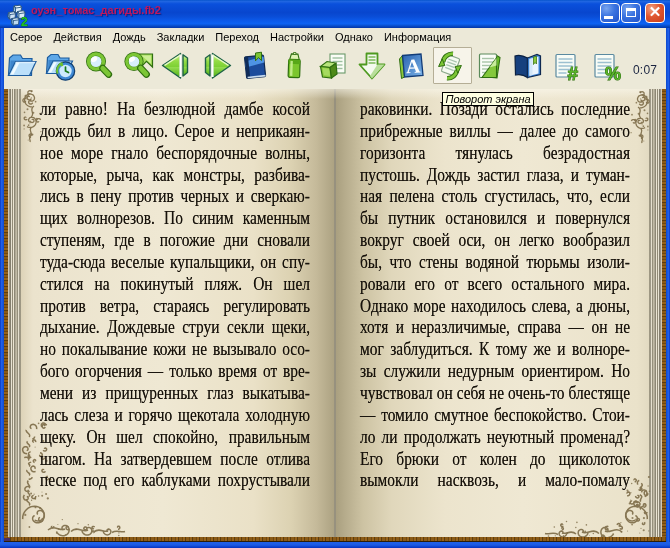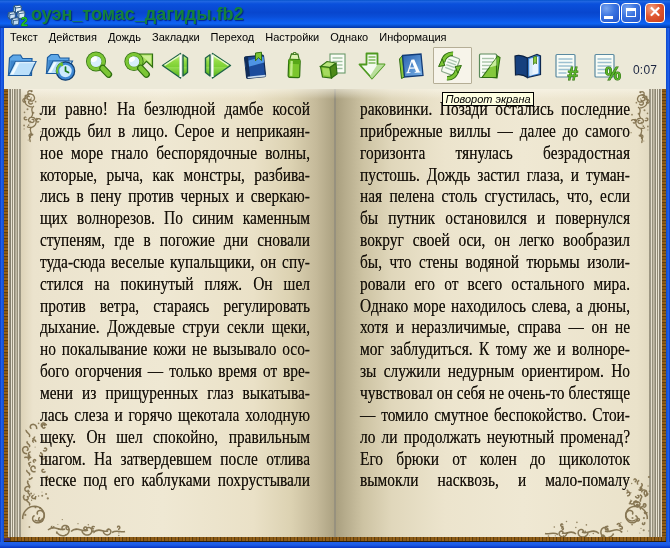--- a/index.html
+++ b/index.html
@@ -2,21 +2,21 @@
 <html><head>
 <meta charset="utf-8">
 <style>
   html,body{margin:0;padding:0;}
   body{width:670px;height:548px;position:relative;overflow:hidden;
        font-family:"Liberation Sans",sans-serif;background:#ECE9D8;}
   .abs{position:absolute;}
   
   #titlebar{left:0;top:0;width:670px;height:28px;
     background:linear-gradient(180deg,#0050C8 0%,#2268E2 4%,#0A50DC 14%,#0846CE 45%,#0A4ED8 60%,#0C5BEC 75%,#0D63F2 85%,#0748C2 94%,#0336A8 100%);}
-  #title-text{left:31px;top:4px;color:#15803d;font-size:18px;font-weight:bold;
+  #title-text{left:31px;top:4px;color:#be185d;font-size:11px;font-weight:bold;
     text-shadow:1px 1px 1px #00248c;letter-spacing:0px;}
   .winbtn{top:3px;width:20px;height:20px;border-radius:4px;border:1px solid #fff;
     box-sizing:border-box;color:#fff;}
   #btn-min{left:600px;background:radial-gradient(circle at 30% 25%,#79a5ef 0%,#3a73e0 45%,#1f51c8 100%);}
   #btn-max{left:621px;background:radial-gradient(circle at 30% 25%,#79a5ef 0%,#3a73e0 45%,#1f51c8 100%);}
   #btn-close{left:645px;background:radial-gradient(circle at 30% 25%,#f1a183 0%,#e0572f 45%,#c83d1c 100%);}
   #glyph-min{left:604px;top:16px;width:9px;height:3px;background:#fff;}
   #glyph-max{left:626px;top:8px;width:10px;height:9px;border:1px solid #fff;border-top:3px solid #fff;box-sizing:border-box;}
   #glyph-close{left:645px;top:2px;width:20px;height:20px;color:#fff;font-size:15px;font-weight:bold;text-align:center;line-height:20px;}
   
@@ -92,21 +92,21 @@
   <div id="title-text" class="abs">оуэн_томас_дагиды.fb2</div>
   <div id="btn-min" class="abs winbtn"></div>
   <div id="btn-max" class="abs winbtn"></div>
   <div id="btn-close" class="abs winbtn"></div>
   <div id="glyph-min" class="abs"></div>
   <div id="glyph-max" class="abs"></div>
   <div id="glyph-close" class="abs">✕</div>
   <div id="wb-left" class="abs wb"></div>
   <div id="wb-right" class="abs wb"></div>
   <div id="wb-bottom" class="abs wb"></div>
-  <div id="menubar" class="abs"><span>Текст</span><span>Действия</span><span>Дождь</span><span>Закладки</span><span>Переход</span><span>Настройки</span><span>Однако</span><span>Информация</span></div>
+  <div id="menubar" class="abs"><span>Серое</span><span>Действия</span><span>Дождь</span><span>Закладки</span><span>Переход</span><span>Настройки</span><span>Однако</span><span>Информация</span></div>
   <div id="toolbar" class="abs"></div>
   <div id="hoverbox" class="abs"></div>
   <div id="icons" class="abs" style="left:0;top:0">
 
     <svg class="ticon" style="left:4.5px" viewBox="0 0 32 32">
       <path d="M3.5 25.5 L4.5 8 L8 5 L15.5 5 L17.5 8.5 L27 8.5 L26.5 25.5 Z" fill="#5FA8E8" stroke="#1D5C9E" stroke-width="1.2"></path>
       <path d="M5.5 10.5 L26 10.5 L25.5 24 L5 24 Z" fill="#3E86CC"></path>
       <path d="M3.5 25.5 L10.5 11.5 L31 11.5 L24.5 25.5 Z" fill="#BCE0FA" stroke="#1D5C9E" stroke-width="1.2"></path>
       <path d="M5.5 24.5 L11.5 12.8 L14.5 12.8 L8.5 24.5 Z" fill="#F0FAFF"></path>
       <path d="M10.8 11.8 L30.5 11.8 L29.8 13.2 L10.2 13.2 Z" fill="#E8F6FF" opacity="0.75"></path>

